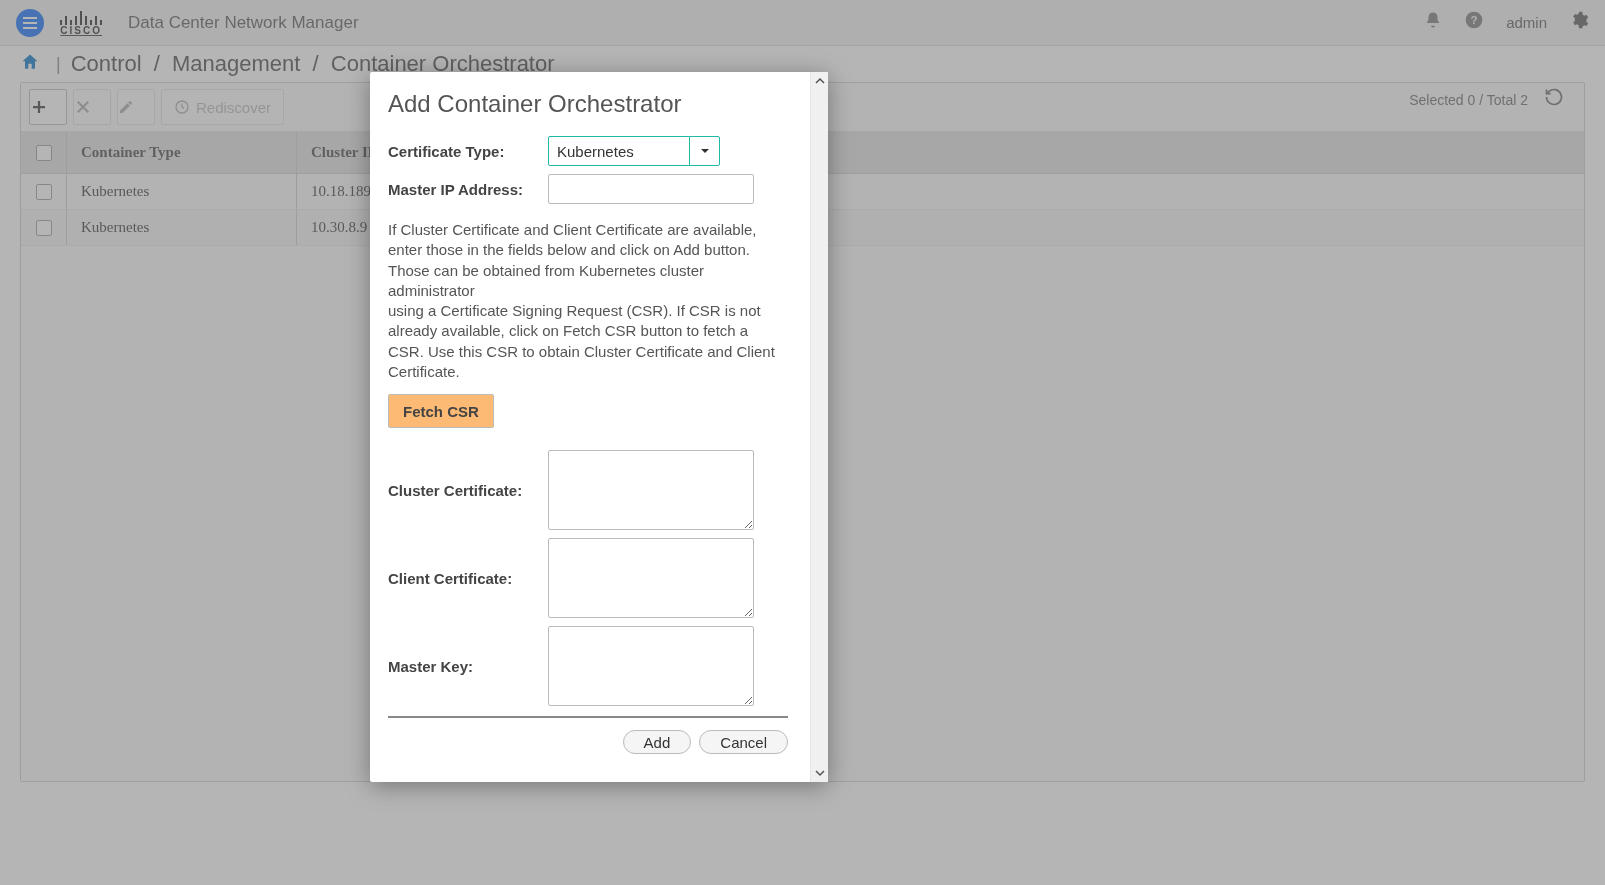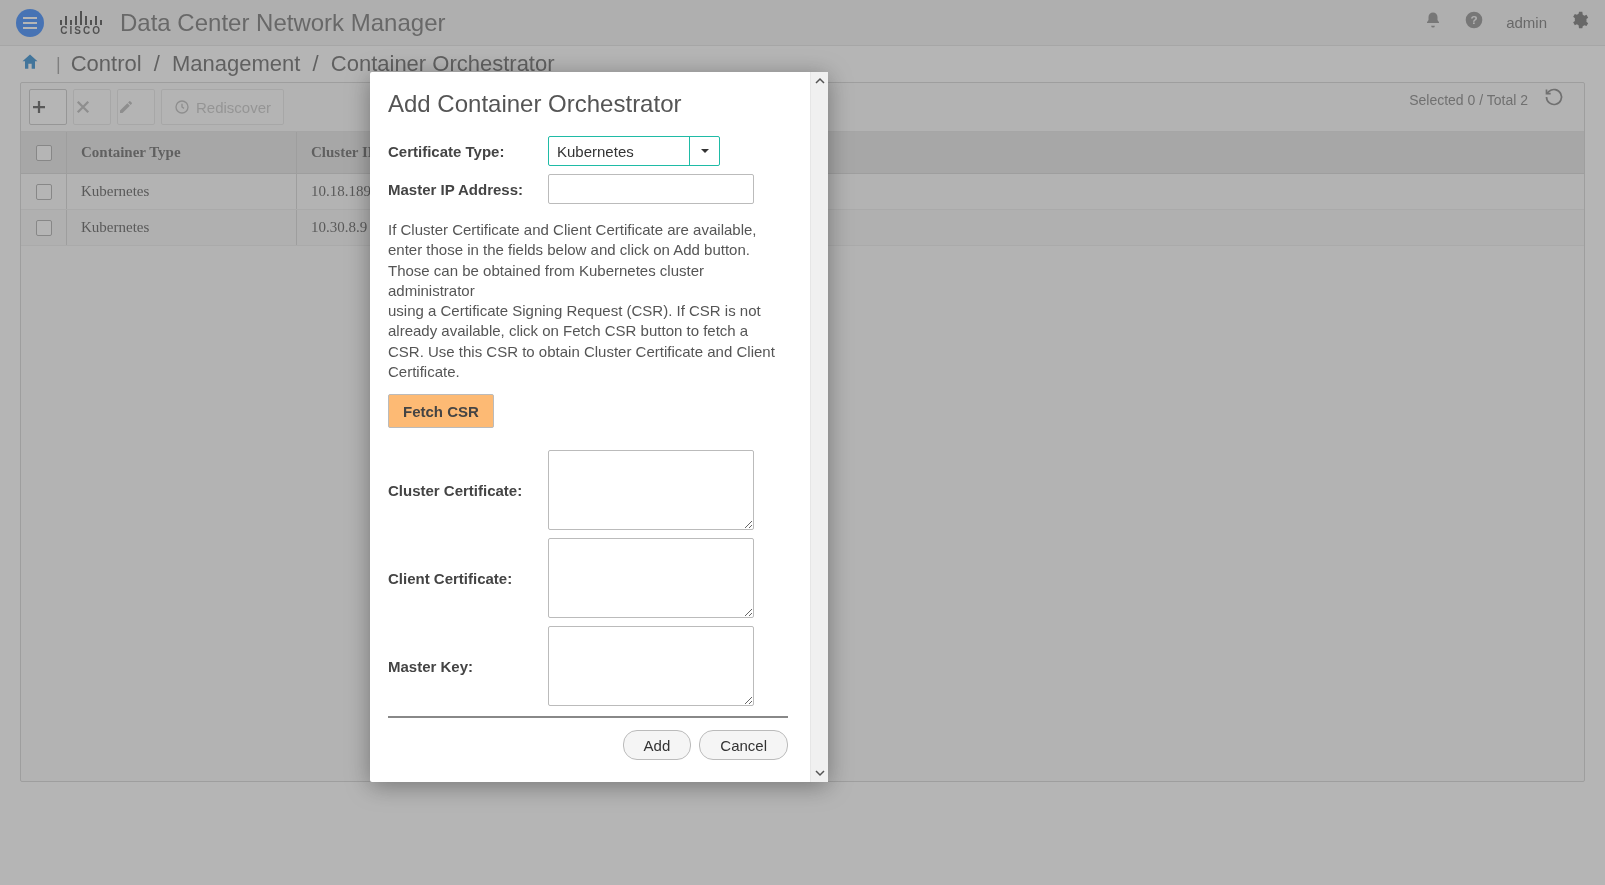--- a/index.html
+++ b/index.html
@@ -2,25 +2,25 @@
 <html><head>
 <meta charset="utf-8">
 <style>
   * { box-sizing: border-box; }
   html, body { margin:0; padding:0; height:100%; font-family: Arial, Helvetica, sans-serif; color:#333; }
   body { background:#fff; overflow:hidden; }
 
   
   .topbar { height:46px; background:#f2f2f2; border-bottom:1px solid #ddd; display:flex; align-items:center; padding:0 16px; }
   .menu-circle { width:28px; height:28px; border-radius:50%; background:#0d6efd; color:#fff; display:flex; align-items:center; justify-content:center; margin-right:16px; cursor:pointer;}
-  .cisco-logo { display:flex; flex-direction:column; align-items:flex-end; margin-right:18px; height:32px; justify-content:center; }
+  .cisco-logo { display:flex; flex-direction:column; align-items:flex-end; margin-right:26px; height:32px; justify-content:center;text-decoration:underline; }
   .cisco-bars { display:flex; align-items:flex-end; gap:3px; height:16px; }
   .cisco-bars span { width:2px; background:#222; }
   .cisco-word { font-size:10px; font-weight:bold; letter-spacing:2px; color:#222;}
-  .app-title { font-size:24px; font-weight:300; color:#555; }
+  .app-title { font-size:17px; font-weight:300; color:#555; }
   .topbar-spacer { flex:1; }
   .topbar-icon { color:#666; margin-left:22px; cursor:pointer; font-size:18px; }
   .topbar-user { color:#555; margin-left:22px; font-size:15px; cursor:pointer; }
 
   
   .crumb-row { height:36px; display:flex; align-items:center; padding:0 20px; }
   .home-icon { color:#0071c5; font-size:18px; margin-right:6px; }
   .crumb-sep-v { color:#888; margin:0 10px; font-size:18px;}
   .crumb { font-size:22px; color:#444; }
 
@@ -58,21 +58,21 @@
   .form-input { flex:0 0 206px; height:30px; border:1px solid #bbb; border-radius:2px; padding:0 8px; font-size:14px;}
   .select-wrap { flex:0 0 172px; height:30px; display:flex; border:1px solid #1fbba6; border-radius:2px; }
   .select-val { flex:1; padding:0 8px; display:flex; align-items:center; font-size:15px; color:#333;}
   .select-caret { width:30px; border-left:1px solid #1fbba6; display:flex; align-items:center; justify-content:center; }
   .help-text { font-size:15px; line-height:1.35; color:#555; margin-top:8px;}
   .fetch-btn { margin-top:12px; height:34px; border:1px solid #bbb; background:#fdba74; padding:0 14px; font-size:15px; font-weight:bold; color:#444; border-radius:2px; cursor:pointer; width:fit-content;}
   .ta-row { display:flex; align-items:center; margin-top:8px;}
   .ta { flex:0 0 206px; height:80px; border:1px solid #bbb; border-radius:2px; resize:both; }
   .modal-hr { border:none; border-top:2px solid #888; margin:10px 0 12px 0;}
   .modal-actions { display:flex; justify-content:flex-end; gap:8px; }
-  .m-btn { height:30px; padding:0 20px; border:1px solid #bbb; background:#f5f5f5; border-radius:14px; font-size:15px; color:#333; cursor:pointer;}
+  .m-btn { height:24px; padding:0 20px; border:1px solid #bbb; background:#f5f5f5; border-radius:14px; font-size:15px; color:#333; cursor:pointer;}
 </style>
 </head>
 <body>
 
 <div class="topbar">
   <div class="menu-circle">
     <svg width="14" height="12" viewBox="0 0 14 12">
         <path stroke="#fff" stroke-width="2" d="M0 1h14M0 6h14M0 11h14"></path>
       </svg>
   </div>

